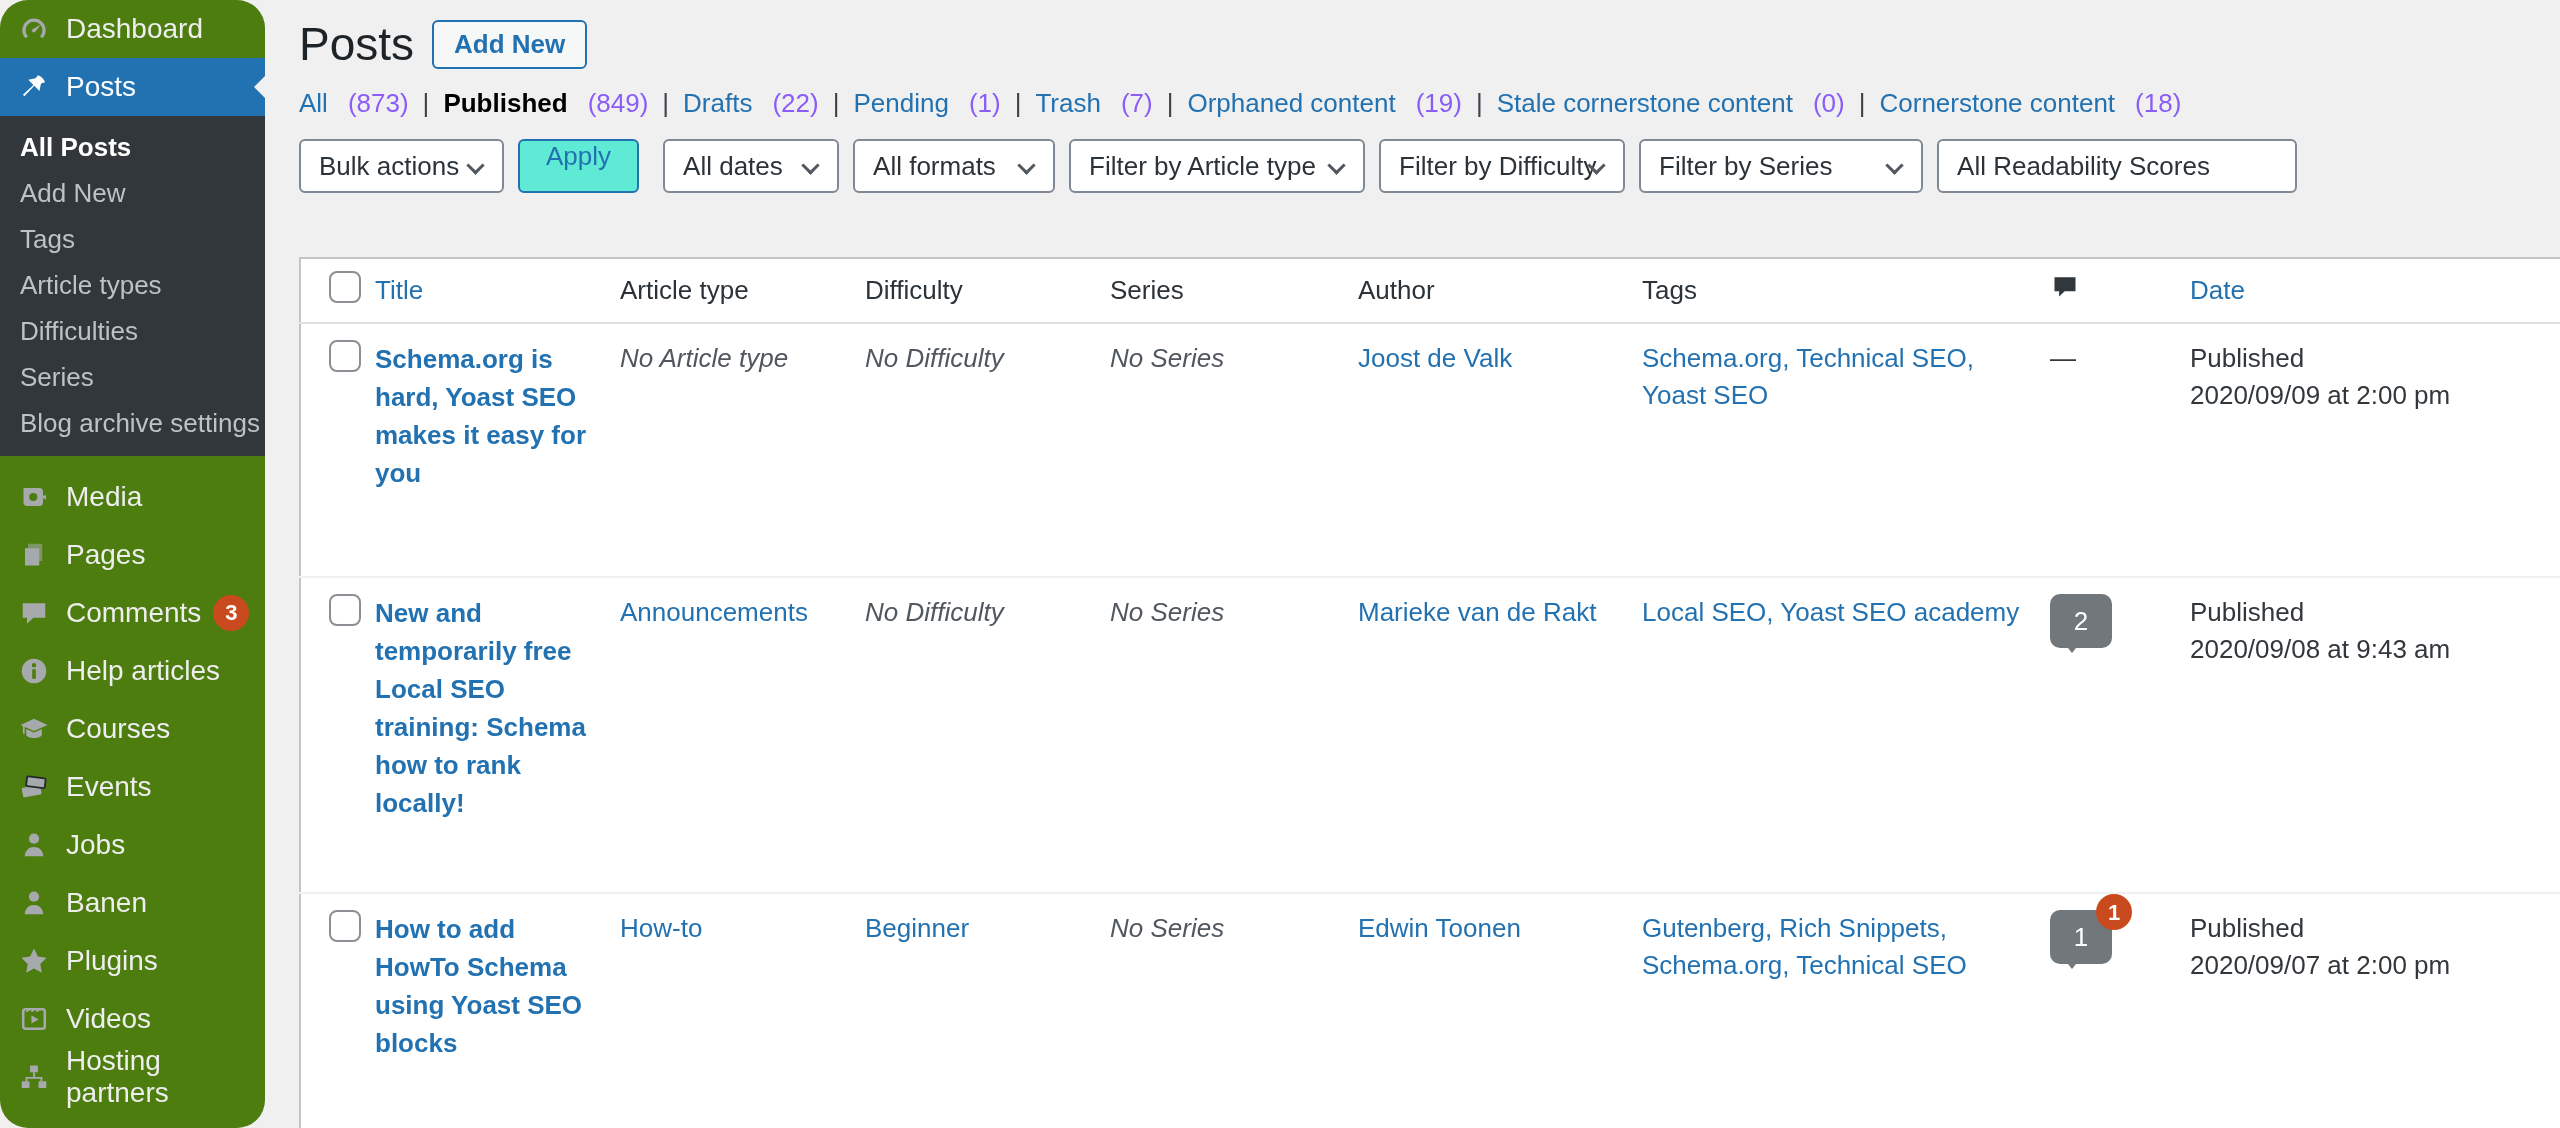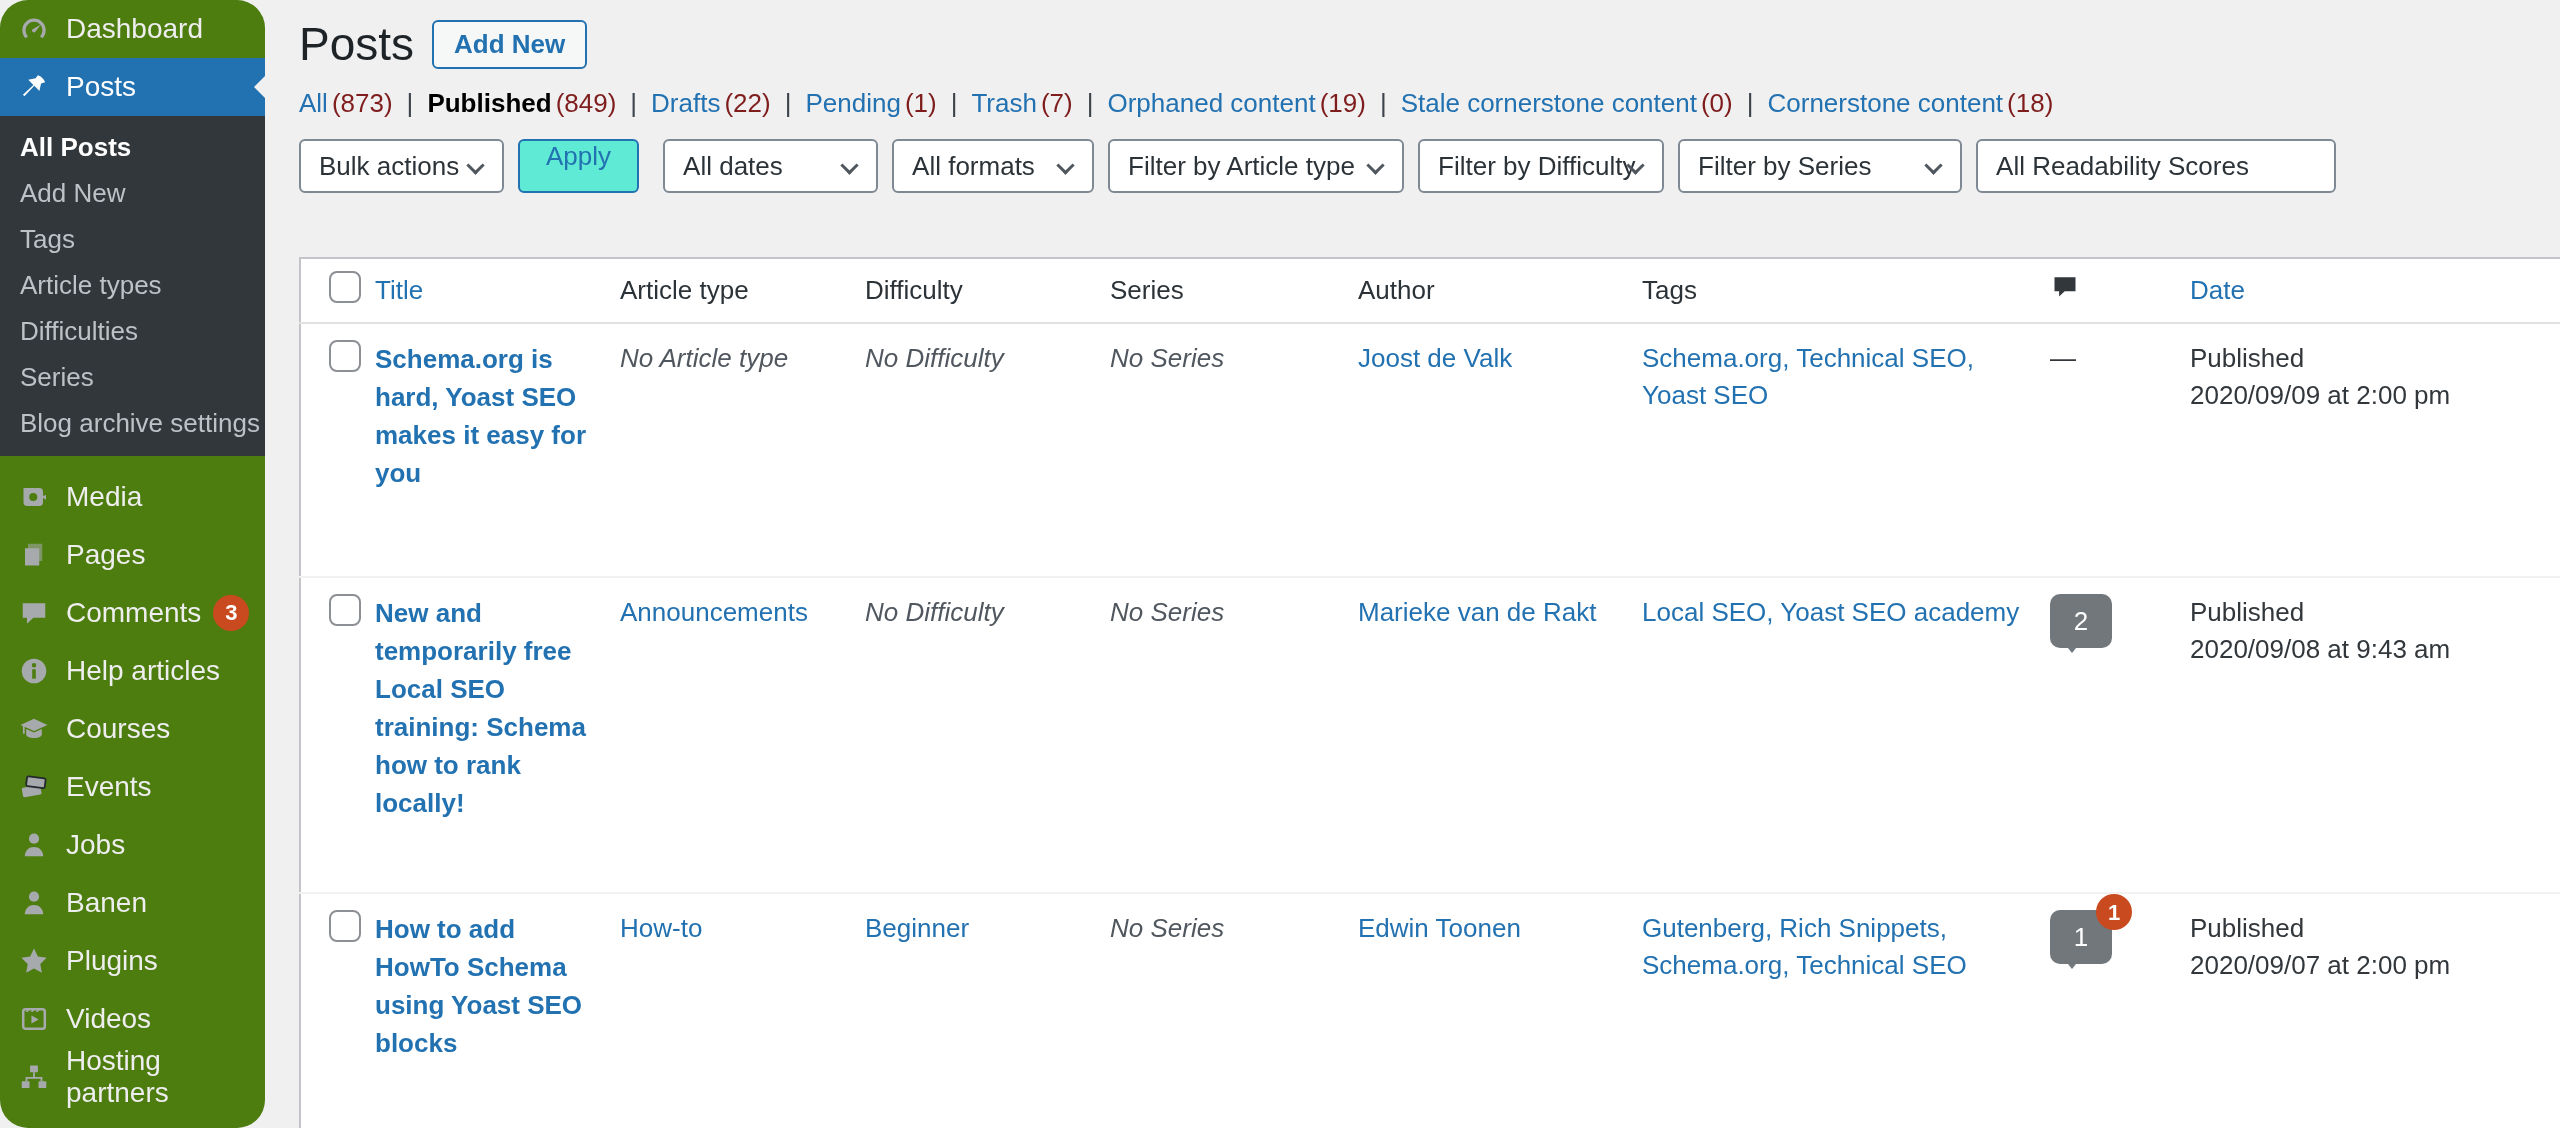--- a/index.html
+++ b/index.html
@@ -40,34 +40,34 @@
   .add-new {
     display:inline-block; font-size:26px; font-weight:600; color:#2271b1;
     background:#f6f7f7; border:2px solid #2271b1; border-radius:6px;
     padding:7px 20px; cursor:pointer; white-space:nowrap;
   }
 
   .views { margin-top:16px; display:flex; align-items:center; white-space:nowrap; font-size:26px; }
   .views a { text-decoration:none; cursor:pointer; }
   .view-label { color:#2271b1; }
   .view.current .view-label { color:#000000; font-weight:700; }
-  .count { color:#7f1d1d; margin-left:4px; }
+  .count { color:#8b5cf6; margin-left:20px; }
   .sep { margin:0 14px; color:#3c434a; }
 
   .toolbar { margin-top:20px; display:flex; align-items:center; gap:14px; }
   .select {
     position:relative; height:54px; background:#fff; border:2px solid #7e8993; border-radius:6px;
     display:flex; align-items:center; padding:0 52px 0 18px; font-size:26px; color:#2c3338;
     cursor:pointer; white-space:nowrap; flex:0 0 auto; overflow:hidden;
   }
   .select .chev {
     position:absolute; right:20px; top:18px; width:13px; height:13px;
     border-right:3px solid #50575e; border-bottom:3px solid #50575e; transform:rotate(45deg);
   }
-  .w-bulk{width:205px}.w-dates{width:215px}.w-formats{width:202px}.w-article{width:296px}
+  .w-bulk{width:205px}.w-dates{width:176px}.w-formats{width:202px}.w-article{width:296px}
   .w-difficulty{width:246px}.w-series{width:284px}.w-seo{width:334px}.w-read{width:360px}
   .apply-btn {
     height:54px; padding:0 26px; background:#5eead4; border:2px solid #2271b1; border-radius:6px;
     color:#2271b1; font-size:26px; cursor:pointer; margin-right:10px; flex:0 0 auto;
   }
 
   
   .table-wrap { margin-top:64px; }
   table.posts { border-collapse:collapse; table-layout:fixed; width:2300px; background:#fff;
     border:2px solid #c3c4c7; }

